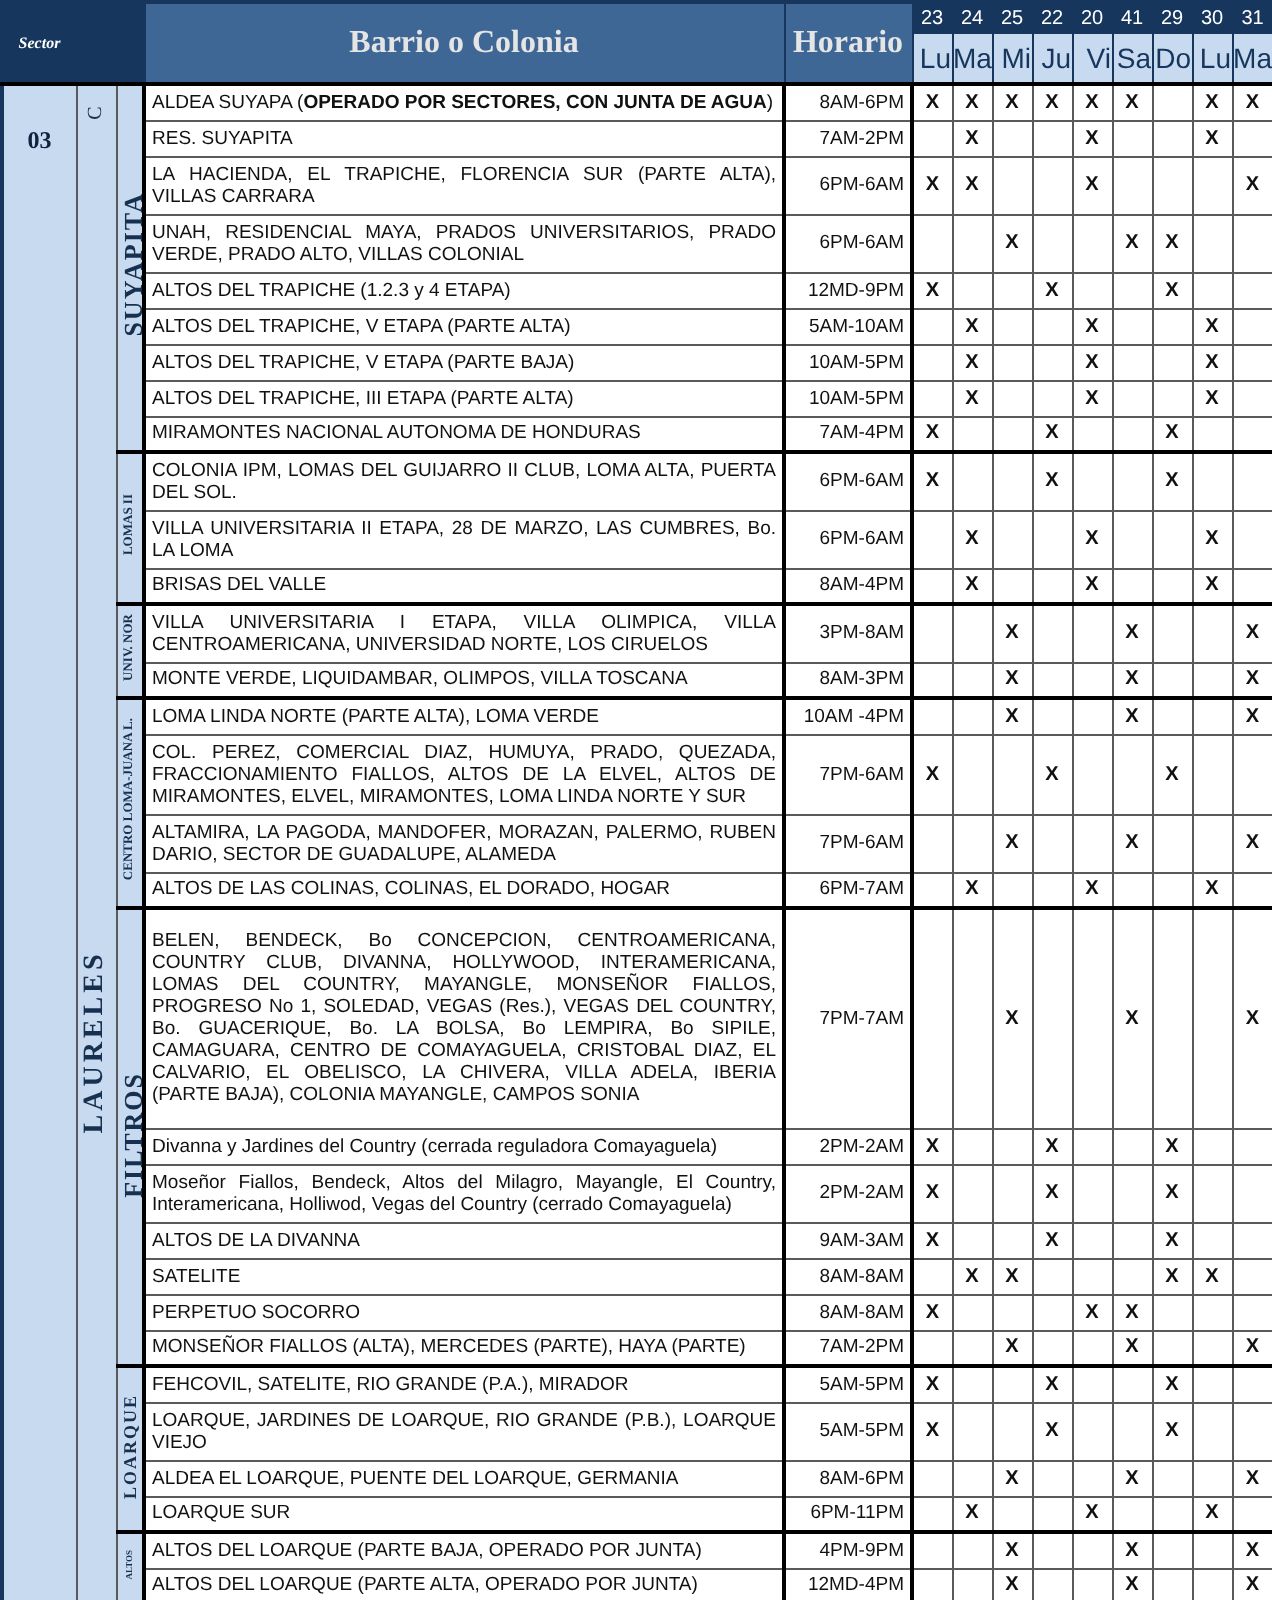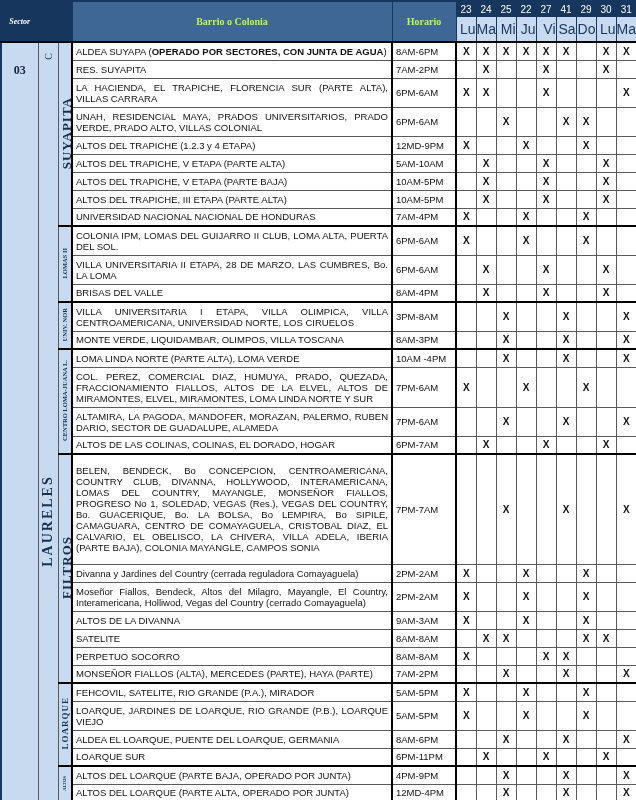--- a/index.html
+++ b/index.html
@@ -3,22 +3,22 @@
 <meta charset="utf-8">
 <style>
   html,body{margin:0;padding:0;background:#fff;}
   .page{width:636px;height:800px;overflow:hidden;background:#fff;
         font-family:"Liberation Sans",sans-serif;}
   table{border-collapse:collapse;table-layout:fixed;width:636px;border:2px solid var(--navy,#17365D);}
   thead th{border:1px solid var(--navy,#17365D);padding:0;}
   .th-sector{background:var(--navy,#17365D);color:#fff;font-family:"Liberation Serif",serif;
              font-style:italic;font-weight:700;font-size:8px;}
   .th-zone{background:var(--navy,#17365D);}
-  .th-barrio,.th-horario{background:var(--header_blue,#3E6795);color:#bef264;
-             font-family:"Liberation Serif",serif;font-weight:700;font-size:10px;}
+  .th-barrio,.th-horario{background:var(--header_blue,#3E6795);color:#e5e5e5;
+             font-family:"Liberation Serif",serif;font-weight:700;font-size:16px;}
   .th-date{background:var(--navy,#17365D);color:#fff;font-size:10px;font-weight:400;height:14px;text-align:center;}
   .th-day{background:var(--light_blue,#C7DAEF);color:var(--navy,#17365D);font-size:14px;font-weight:400;height:24px;text-align:right;}
   thead{border-bottom:2px solid #000;}
 
   tbody td{border:1px solid #5a5a5a;padding:1px 3px;font-size:9.5px;color:#111;
            overflow:hidden;vertical-align:middle;}
   tr.ln1{height:18px;} tr.ln2{height:29px;} tr.ln3{height:40px;} tr.ln8{height:110px;}
   tr.gstart td{border-top:2px solid #000;}
 
   td.sector-cell,td.zone-cell,td.group-cell{background:var(--light_blue,#C7DAEF);padding:0;}
@@ -35,21 +35,21 @@
   .vtext{writing-mode:vertical-rl;transform:rotate(180deg);display:inline-block;white-space:nowrap;
          font-family:"Liberation Serif",serif;font-weight:700;color:#16304f;}
   .g-lg .vtext{font-size:13px;letter-spacing:1px;}
   .g-md .vtext{font-size:9px;letter-spacing:1px;}
   .g-sm .vtext{font-size:6.5px;}
   .g-xs .vtext{font-size:4.5px;}
 
   td.barrio-cell{border-left:2px solid #000;border-right:2px solid #000;line-height:11px;margin-top:45px;}
   td.barrio-cell.just{text-align:justify;}
   td.barrio-cell b{font-weight:700;}
-  td.horario-cell{text-align:left;border-right:2px solid #000;font-size:9.5px;white-space:nowrap;}
+  td.horario-cell{text-align:right;border-right:2px solid #000;font-size:9.5px;white-space:nowrap;}
   td.day-cell{text-align:center;font-weight:700;font-size:10px;padding:0;}
 </style>
 </head>
 <body>
 
 <div class="page">
   <table>
     <colgroup>
       <col style="width:37px">
         <col style="width:20px">
@@ -69,21 +69,21 @@
     <thead>
       <tr>
         <th class="th-sector" rowspan="2">Sector</th>
         <th class="th-zone" rowspan="2" colspan="2"></th>
         <th class="th-barrio" rowspan="2">Barrio o Colonia</th>
         <th class="th-horario" rowspan="2">Horario</th>
       <th class="th-date">23</th>
           <th class="th-date">24</th>
           <th class="th-date">25</th>
           <th class="th-date">22</th>
-          <th class="th-date">27</th>
+          <th class="th-date">20</th>
           <th class="th-date">41</th>
           <th class="th-date">29</th>
           <th class="th-date">30</th>
           <th class="th-date">31</th>
         </tr>
       <tr>
           <th class="th-day">Lu</th>
           <th class="th-day">Ma</th>
           <th class="th-day">Mi</th>
           <th class="th-day">Ju</th>
@@ -201,21 +201,21 @@
           <td class="day-cell"><span>X</span></td>
           <td class="day-cell"></td>
           <td class="day-cell"></td>
           <td class="day-cell"><span>X</span></td>
           <td class="day-cell"></td>
           <td class="day-cell"></td>
           <td class="day-cell"><span>X</span></td>
           <td class="day-cell"></td>
         </tr>
         <tr class="ln1">
-          <td class="barrio-cell">UNIVERSIDAD NACIONAL NACIONAL DE HONDURAS</td>
+          <td class="barrio-cell">MIRAMONTES NACIONAL AUTONOMA DE HONDURAS</td>
           <td class="horario-cell">7AM-4PM</td>
           <td class="day-cell"><span>X</span></td>
           <td class="day-cell"></td>
           <td class="day-cell"></td>
           <td class="day-cell"><span>X</span></td>
           <td class="day-cell"></td>
           <td class="day-cell"></td>
           <td class="day-cell"><span>X</span></td>
           <td class="day-cell"></td>
           <td class="day-cell"></td>

